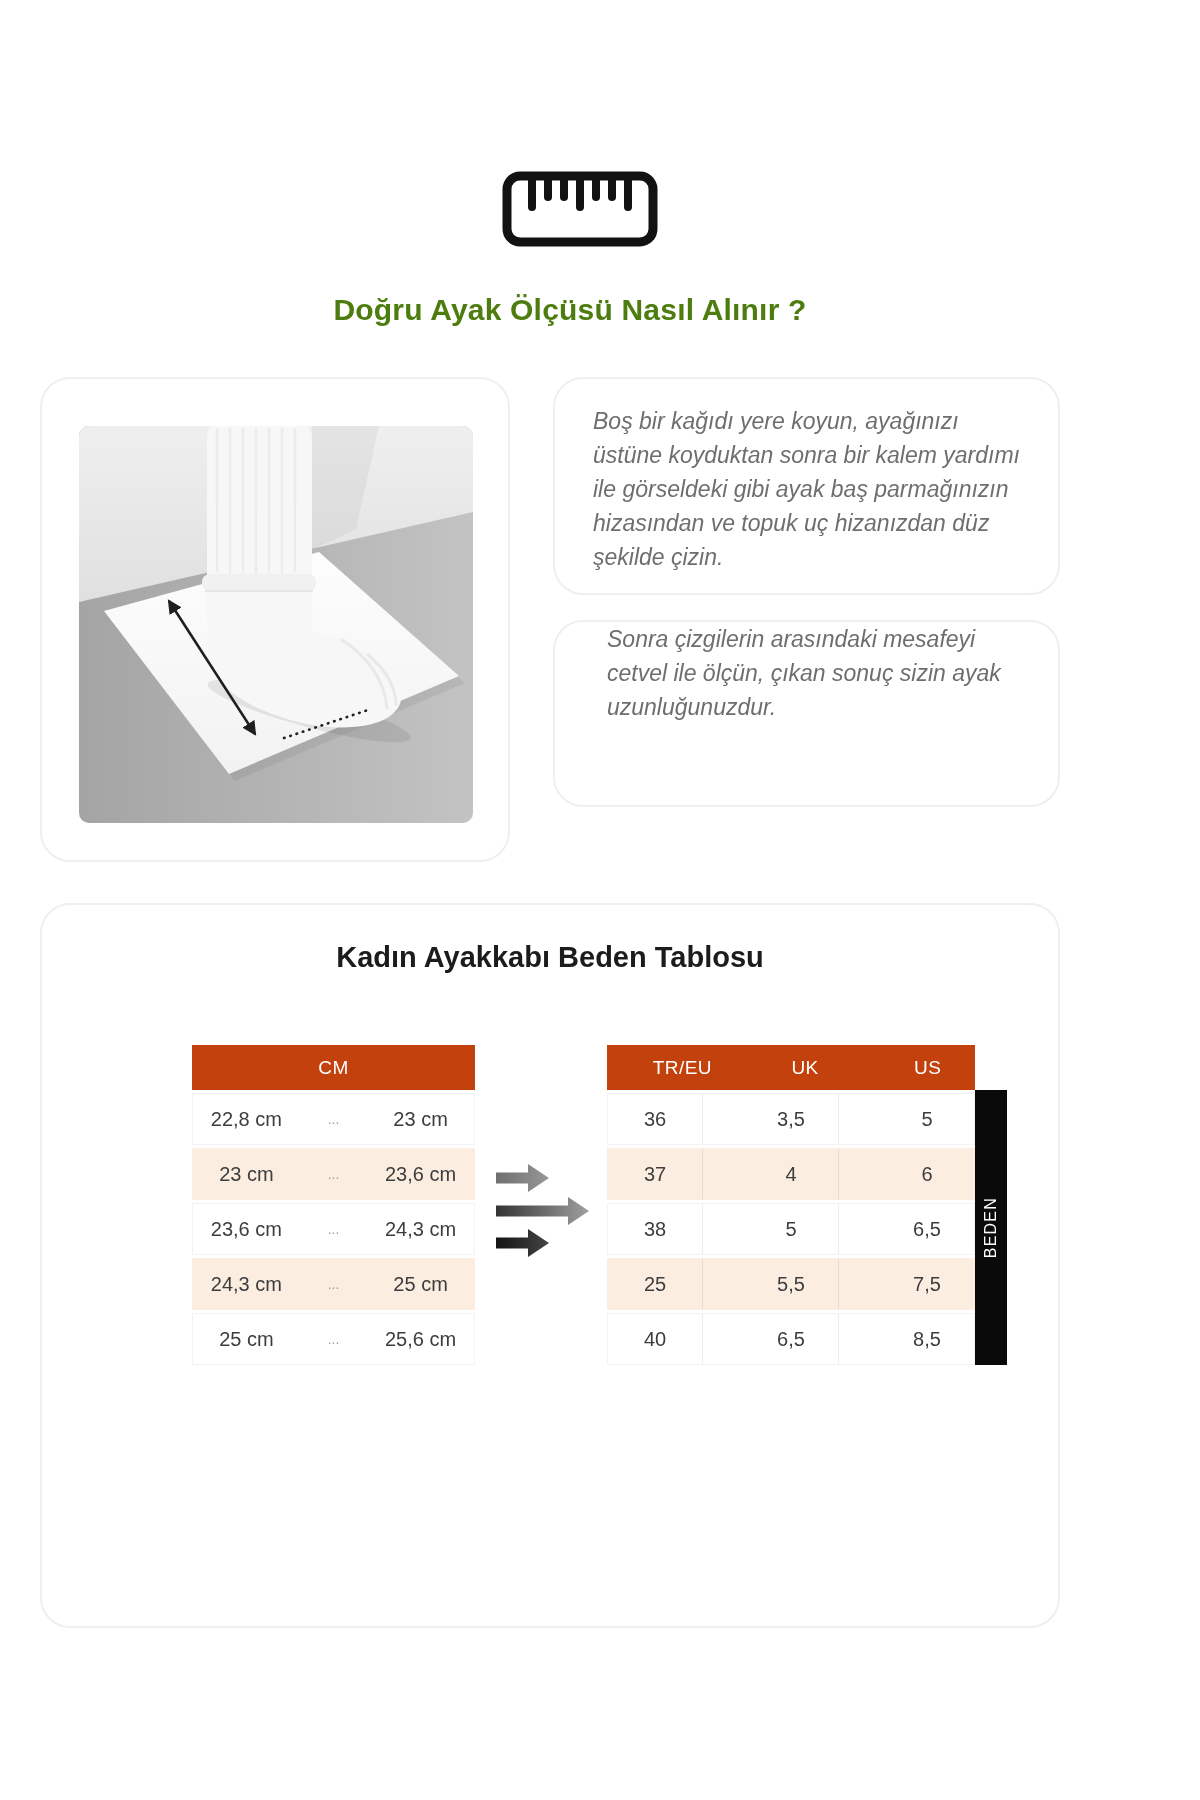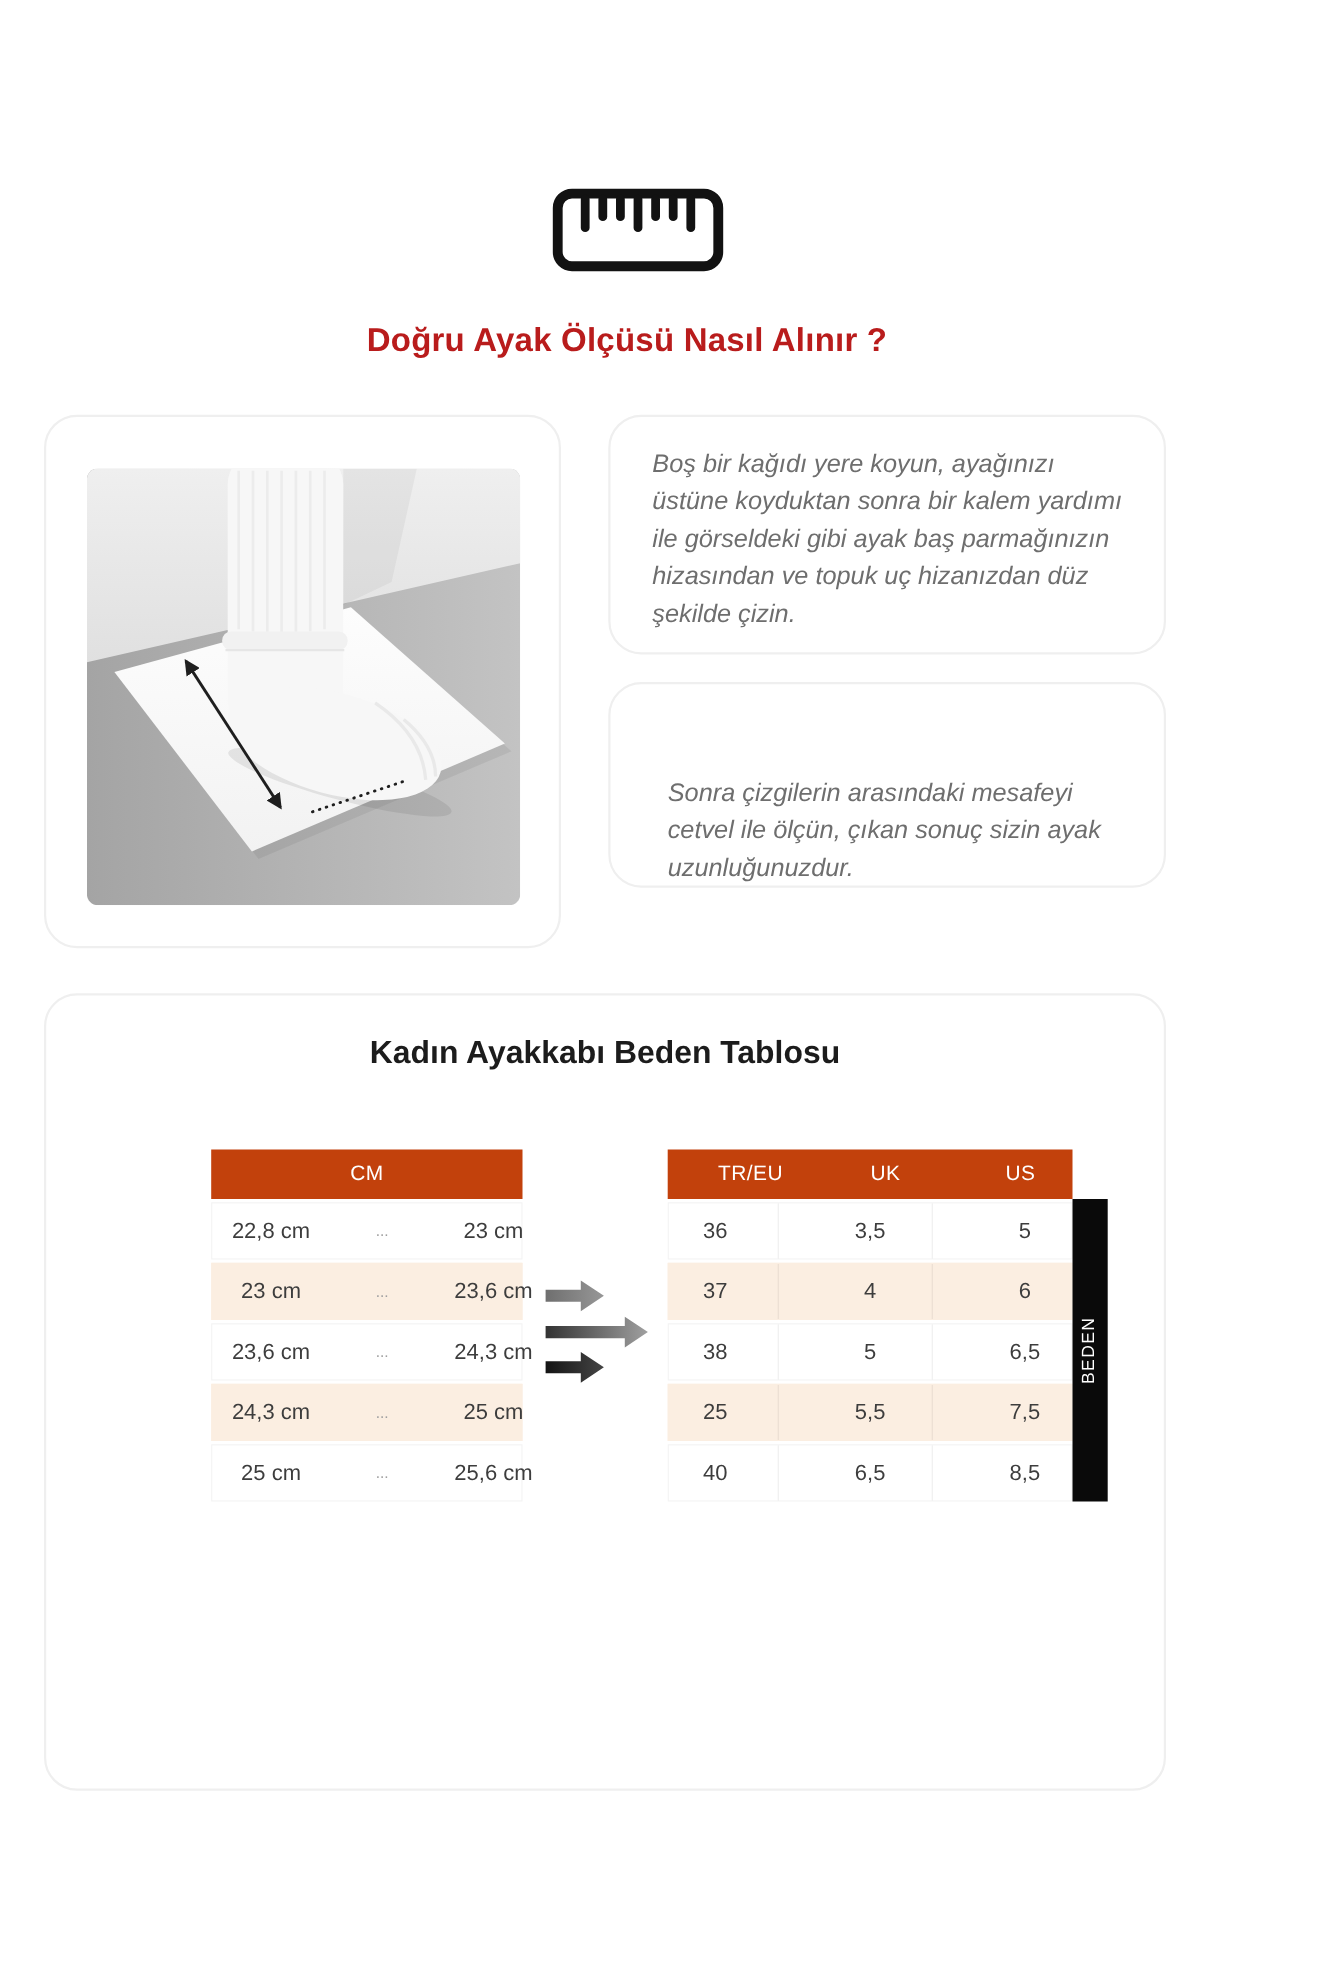--- a/index.html
+++ b/index.html
@@ -8,51 +8,51 @@
     font-family:"Liberation Sans", sans-serif;color:#1e1e1e;overflow:hidden;
   }
   .abs{position:absolute;}
 
   
   #ruler-wrap{left:502px;top:170px;width:156px;height:78px;}
 
   
   #main-title{
     left:40px;top:293px;width:1060px;margin:0;text-align:center;
-    font-size:30px;font-weight:700;color:#b91c1c;letter-spacing:.2px;
+    font-size:30px;font-weight:700;color:#4d7c0f;letter-spacing:.2px;
   }
 
   
   .card{
     border:2px solid #efefef;border-radius:30px;box-sizing:border-box;background:#fff;font-style:italic;
   }
   #photo-card{left:40px;top:377px;width:470px;height:485px;}
   #photo-frame{left:37px;top:47px;width:394px;height:397px;border-radius:10px;overflow:hidden;}
   #step1-card{left:553px;top:377px;width:507px;height:218px;padding:25px 38px;}
-  #step2-card{left:553px;top:620px;width:507px;height:187px;padding:0 52px;display:flex;align-items:flex-end;}
+  #step2-card{left:553px;top:620px;width:507px;height:187px;padding:0 52px;display:flex;align-items:flex-start;}
   .step-text{margin:0;font-size:23px;line-height:34px;color:#6e6e6e;}
 
   
   #size-card{left:40px;top:903px;width:1020px;height:725px;}
   #size-title{left:40px;top:941px;width:1020px;margin:0;text-align:center;
     font-size:29px;font-weight:700;color:#1c1c1c;}
 
   .tbl{box-sizing:border-box;}
   #cm-table{left:192px;top:1045px;width:283px;}
   #conv-table{left:607px;top:1045px;width:368px;}
   .thead{
     height:45px;background:#c2410c;color:#ffffff;display:flex;align-items:center;
     font-size:19px;font-weight:500;letter-spacing:.4px;
   }
   .thead.single{justify-content:center;}
   .thead .hc{flex:1 1 0;text-align:center;margin-left:28px;}
   .trow{
     height:52px;margin-top:3px;display:flex;align-items:center;background:#ffffff;
     border:1px solid #f3f3f3;box-sizing:border-box;
-    font-size:20px;color:#3d3d3d;gap:14px;
+    font-size:20px;color:#3d3d3d;
   }
   .trow.alt{background:#fbeee1;border-color:#fbeee1;}
   .trow .c-min,.trow .c-max{flex:0 0 38%;text-align:center;}
   .trow .c-dots{flex:0 0 24%;text-align:center;color:#a0a0a0;font-size:14px;}
   .trow .cc{flex:1 1 0;text-align:center;height:100%;display:flex;align-items:center;justify-content:center;}
   .trow .cc + .cc{border-left:1px solid rgba(0,0,0,0.07);padding-left:41px;}
 
   
   #arrows-wrap{left:492px;top:1160px;width:104px;height:100px;}
 

